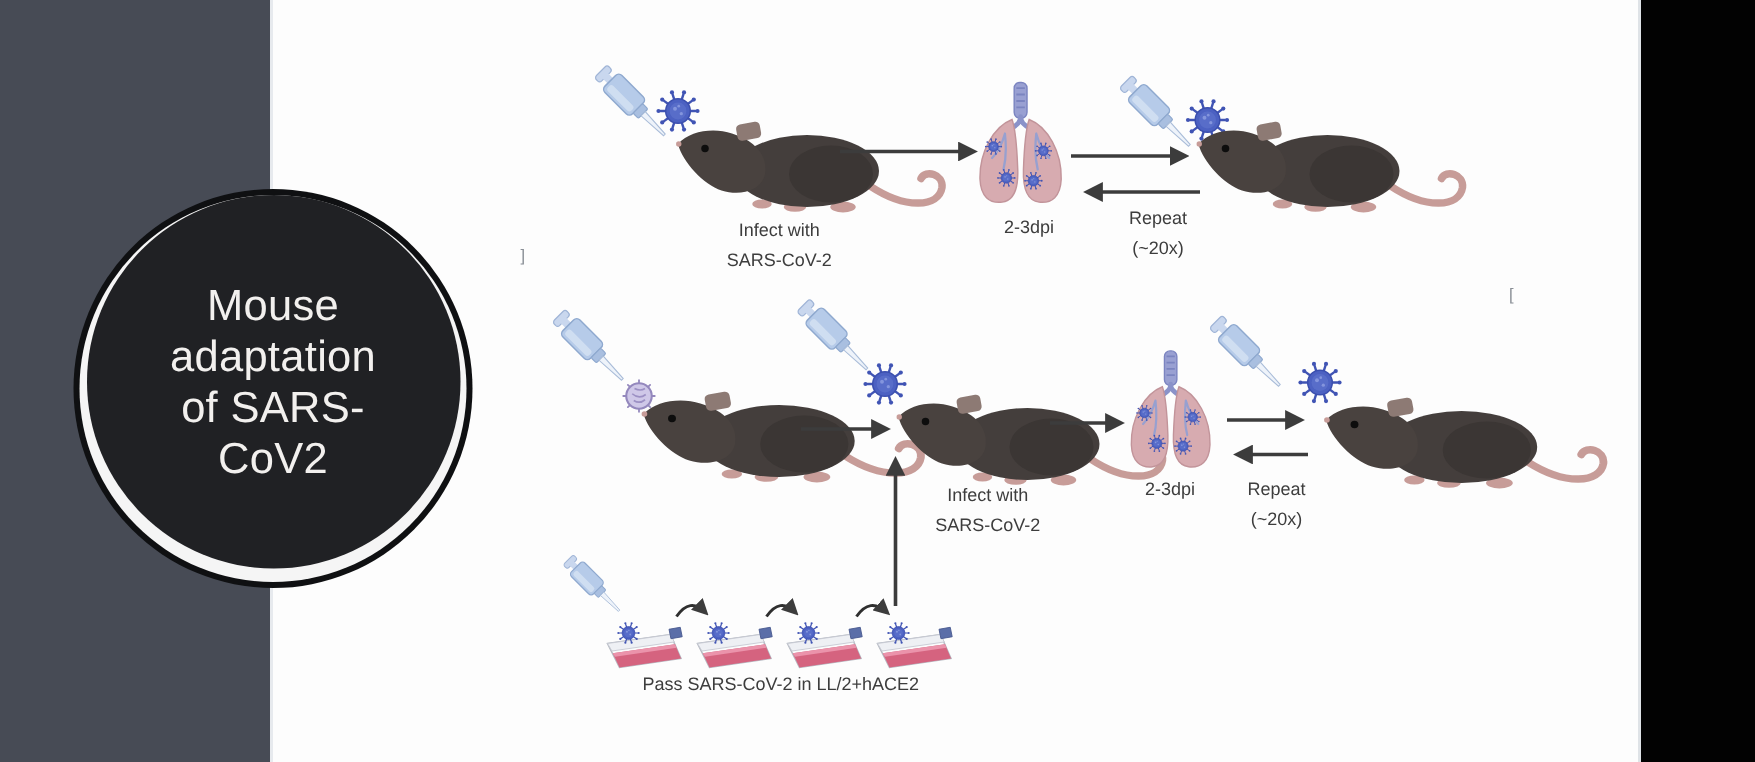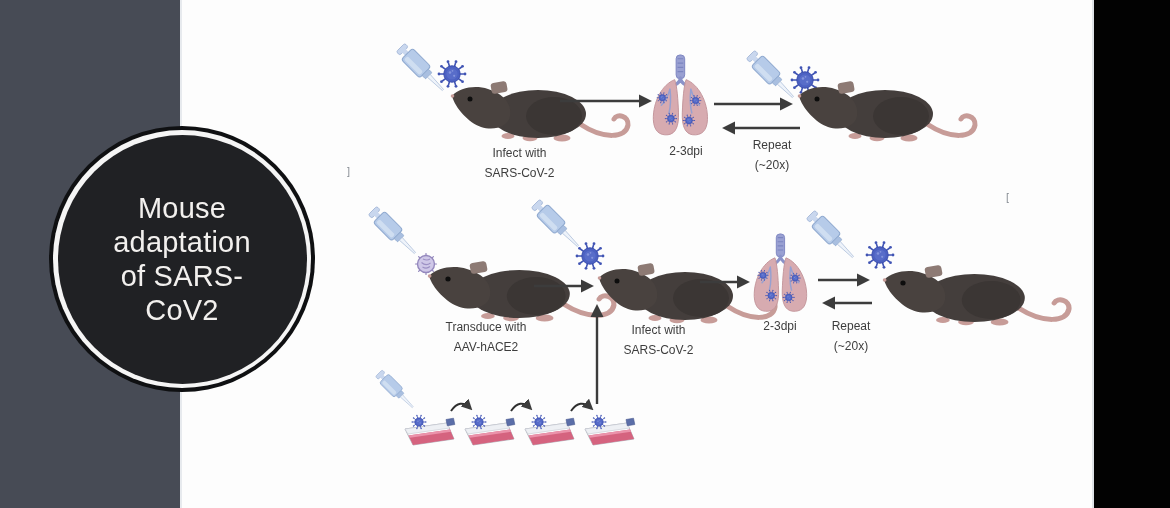--- a/index.html
+++ b/index.html
@@ -10,21 +10,21 @@
   }
   .left-band{position:absolute;left:0;top:0;width:180px;height:508px;background:var(--left_band,#474b55);z-index:1;}
   .band-edge{position:absolute;left:180px;top:0;width:2px;height:508px;background:#e7eaee;z-index:1;}
   .right-band{position:absolute;left:1092px;top:0;width:78px;height:508px;background:var(--right_band,#000);border-left:2px solid #dfe3e7;z-index:5;}
   .slide{position:absolute;left:182px;top:0;width:910px;height:508px;background:var(--slide_bg,#fdfdfd);z-index:0;}
 
   
   .circle-outer{position:absolute;left:49px;top:126px;width:266px;height:266px;border-radius:50%;
     background:var(--circle_outline,#0f1012);z-index:2;display:flex;align-items:center;justify-content:center;}
   .circle-mid{width:258px;height:258px;border-radius:50%;background:var(--circle_ring,#f5f5f5);
-    display:flex;align-items:center;justify-content:center;}
+    display:flex;align-items:flex-start;justify-content:center;}
   .circle-inner{width:249px;height:249px;border-radius:50%;background:var(--circle_fill,#202124);
     display:flex;align-items:center;justify-content:center;}
   .circle-title{color:var(--title_text,#f2f0ee);font-size:29px;line-height:34px;text-align:center;
     white-space:pre-line;letter-spacing:0.2px;}
 
   .diagram-svg{position:absolute;left:0;top:0;width:1170px;height:508px;z-index:3;}
 
   .lbl{position:absolute;z-index:4;color:var(--label_text,#3d3d3d);font-size:12px;line-height:20px;
     text-align:center;white-space:pre-line;}
   .lbl-infect1{left:432px;top:143px;width:175px;}
@@ -192,25 +192,24 @@
     <path d="M511,411 Q520,398 530,408" fill="none" stroke="#2f2f2f" stroke-width="2" marker-end="url(#ah)"></path>
     <path d="M571,411 Q580,398 591,408" fill="none" stroke="#2f2f2f" stroke-width="2" marker-end="url(#ah)"></path>
     <line x1="597" y1="404" x2="597" y2="308" stroke="#3c3c3c" stroke-width="2.4" marker-end="url(#ah)"></line>
   </svg>
 
   <div class="lbl lbl-infect1">Infect with
 SARS-CoV-2</div>
   <div class="lbl lbl-dpi1">2-3dpi</div>
   <div class="lbl lbl-repeat1">Repeat
 (~20x)</div>
-  <div class="lbl lbl-transduce">Transduce with
-AAV-hACE2</div>
   <div class="lbl lbl-infect2">Infect with
 SARS-CoV-2</div>
   <div class="lbl lbl-dpi2">2-3dpi</div>
   <div class="lbl lbl-repeat2">Repeat
 (~20x)</div>
+  <div class="lbl lbl-pass">Pass SARS-CoV-2 in LL/2+hACE2</div>
 
   <span class="stray stray-left">]</span>
   <span class="stray stray-right">[</span>
 
   <div class="right-band"></div>
 </div>
 
 </body></html>

